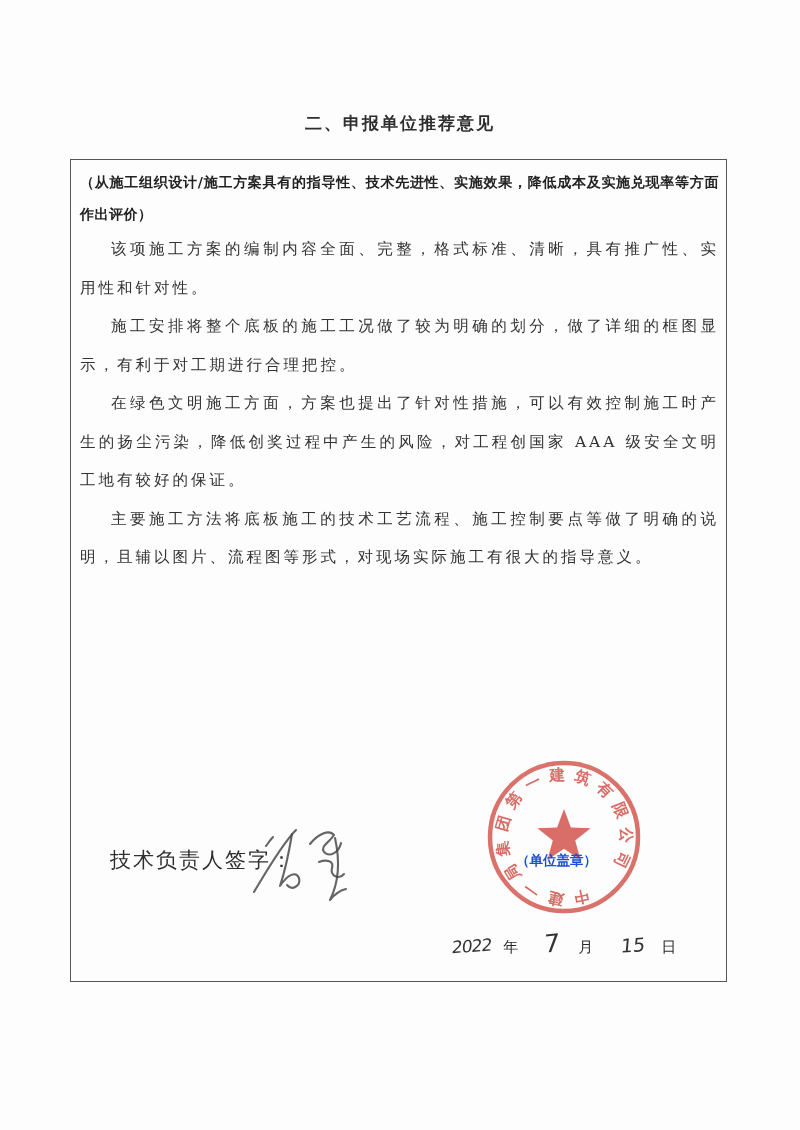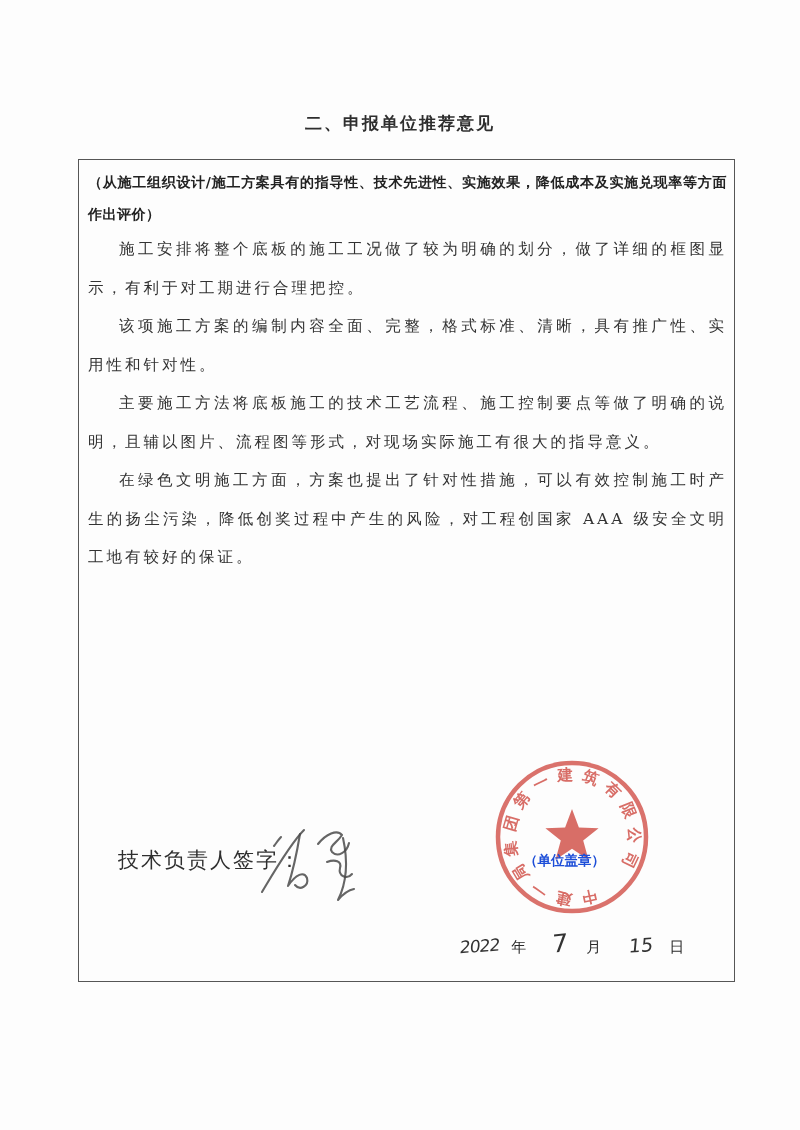--- a/index.html
+++ b/index.html
@@ -6,21 +6,21 @@
   .page{
     position:relative;width:800px;height:1130px;background:#fdfdfd;
     font-family:"DejaVu Serif", serif;color:#2b2b2b;overflow:hidden;
   }
   .doc-title{
     position:absolute;top:112px;left:0;width:100%;text-align:center;
     font-family:"DejaVu Sans", sans-serif;font-weight:bold;
     font-size:17px;letter-spacing:2px;color:#2e2e2e;
   }
   .opinion-box{
-    position:absolute;left:78px;top:159px;width:655px;height:821px;
+    position:absolute;left:70px;top:159px;width:655px;height:821px;
     border:1.5px solid #565656;background:transparent;
     padding:0;box-sizing:content-box;
   }
   .box-inner{position:absolute;left:9px;right:7px;top:6px;}
   .instruction{
     margin:0;font-family:"DejaVu Sans", sans-serif;font-weight:bold;
     font-size:14px;line-height:32px;letter-spacing:0.5px;color:#222;
     text-align:justify;
   }
   .body-par{
@@ -61,24 +61,24 @@
 <body>
 
 <div class="page">
 
   <div class="doc-title">二、申报单位推荐意见</div>
 
   <div class="opinion-box">
 
     <div class="box-inner">
       <p class="instruction">（从施工组织设计/施工方案具有的指导性、技术先进性、实施效果，降低成本及实施兑现率等方面作出评价）</p>
+      <p class="body-par">该项施工方案的编制内容全面、完整，格式标准、清晰，具有推广性、实用性和针对性。</p>
       <p class="body-par">施工安排将整个底板的施工工况做了较为明确的划分，做了详细的框图显示，有利于对工期进行合理把控。</p>
-      <p class="body-par">该项施工方案的编制内容全面、完整，格式标准、清晰，具有推广性、实用性和针对性。</p>
+      <p class="body-par">在绿色文明施工方面，方案也提出了针对性措施，可以有效控制施工时产生的扬尘污染，降低创奖过程中产生的风险，对工程创国家 AAA 级安全文明工地有较好的保证。</p>
       <p class="body-par">主要施工方法将底板施工的技术工艺流程、施工控制要点等做了明确的说明，且辅以图片、流程图等形式，对现场实际施工有很大的指导意义。</p>
-      <p class="body-par">在绿色文明施工方面，方案也提出了针对性措施，可以有效控制施工时产生的扬尘污染，降低创奖过程中产生的风险，对工程创国家 AAA 级安全文明工地有较好的保证。</p>
     </div>
 
     <div class="sig-label">技术负责人签字：</div>
 
     <svg class="sig-svg" width="124" height="112" viewBox="0 0 124 112">
       <path d="M24,50 C27,46 29,43 31,41"></path>
       <path d="M12,96 C24,76 40,48 54,34"></path>
       <path d="M50,38 C47,56 44,72 38,90 C46,78 54,75 57,82 C59,90 50,95 45,89"></path>
       <path d="M68,48 C76,38 87,33 92,39 C87,47 78,50 82,56 C88,62 97,56 99,47"></path>
       <path d="M77,66 C85,63 92,65 90,72 C88,80 97,84 102,78"></path>

